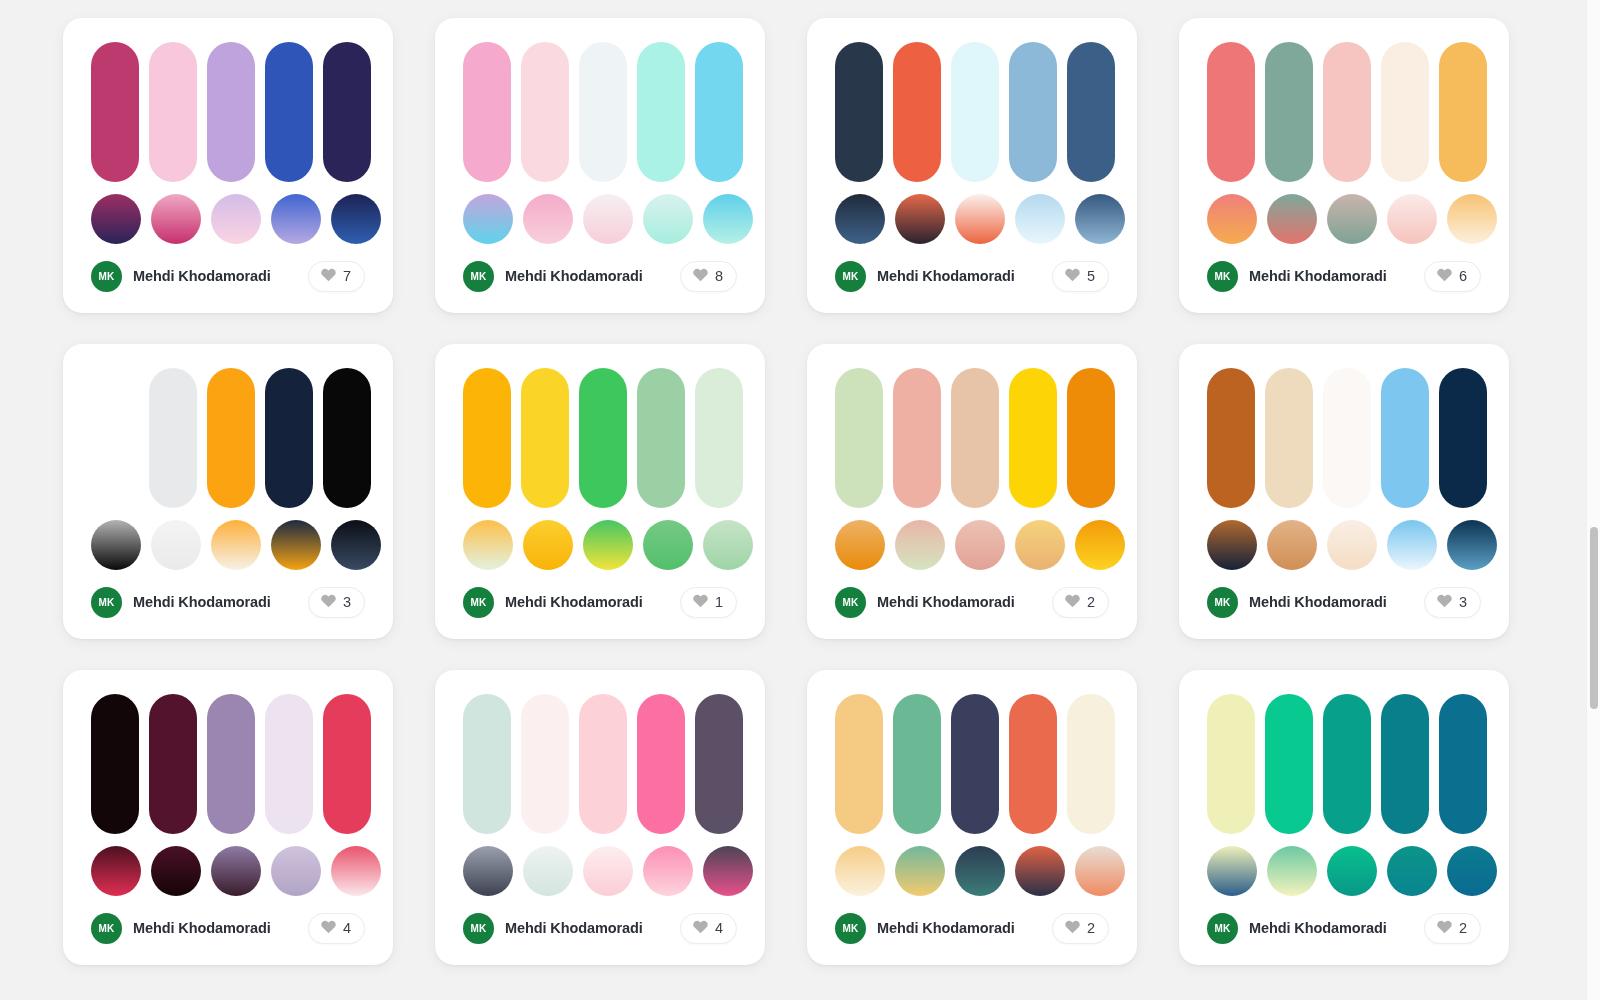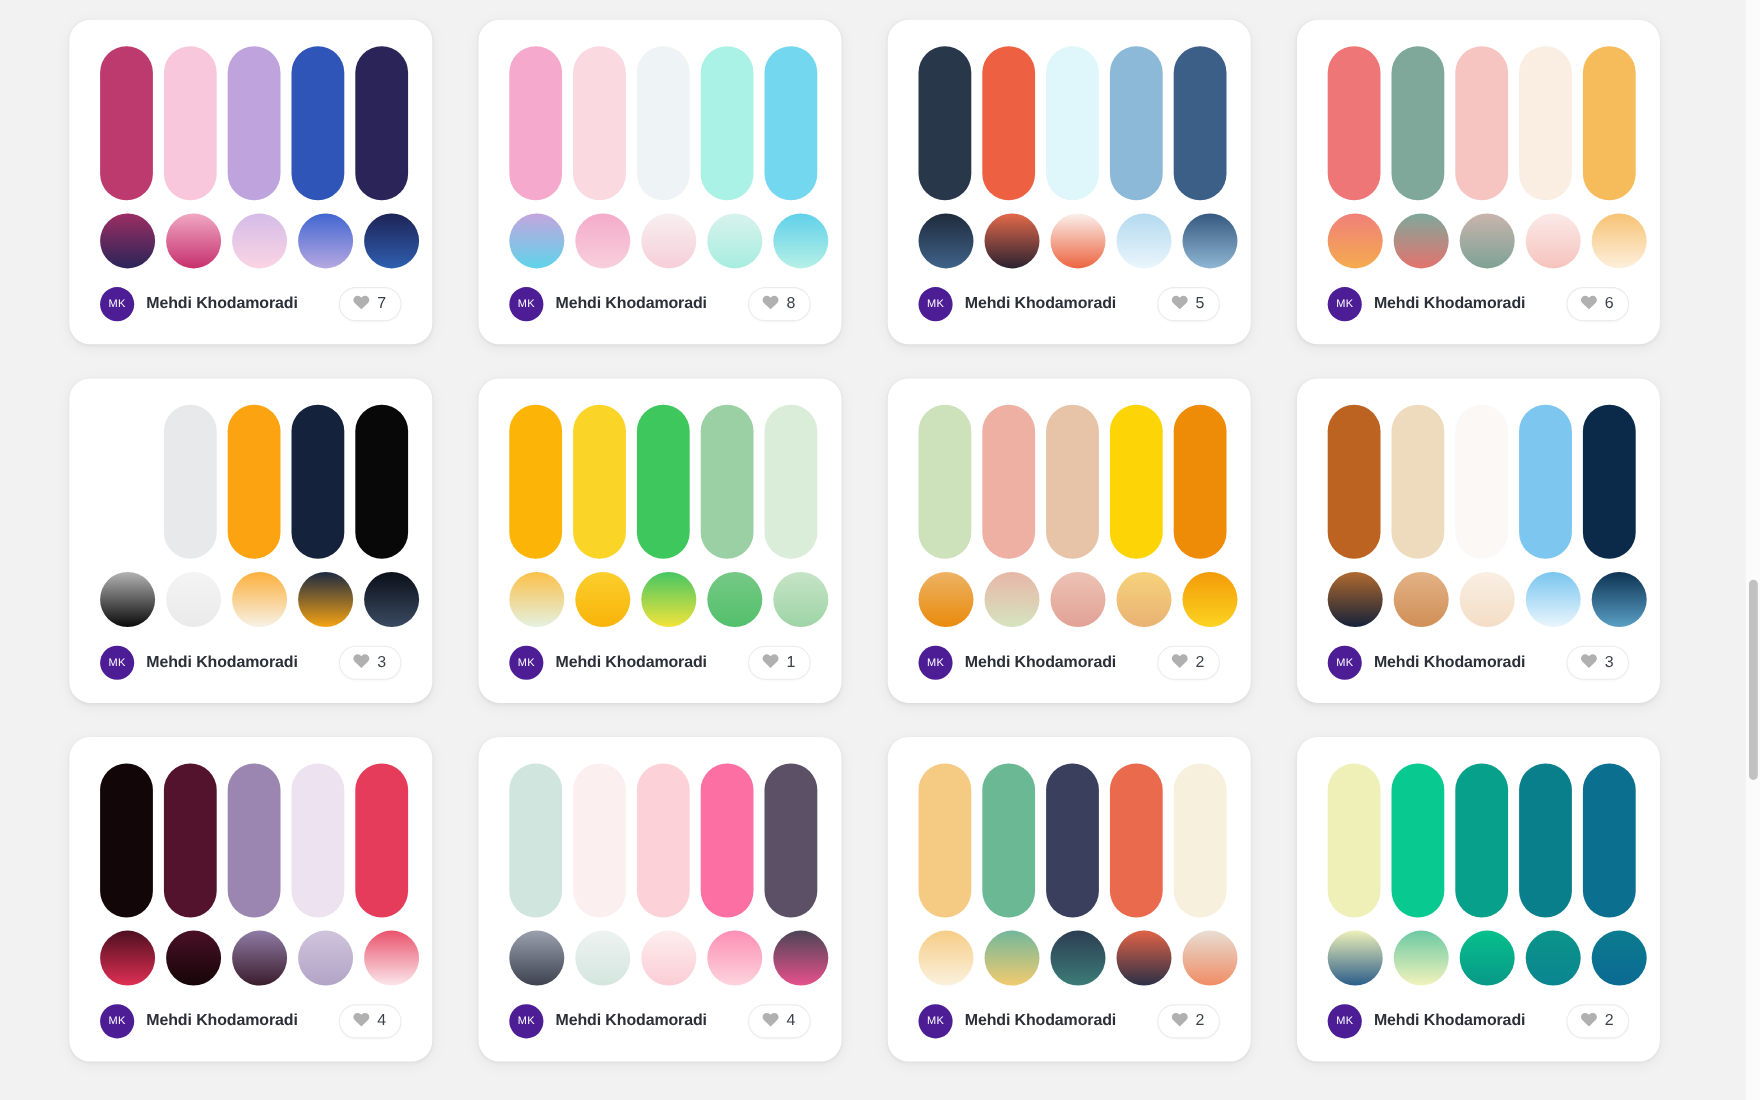--- a/index.html
+++ b/index.html
@@ -73,24 +73,24 @@
   .card-footer {
     margin-top: auto;
     margin-bottom: 20px;
     display: flex;
     align-items: center;
     height: 34px;
   }
   .avatar {
     width: 31px; height: 31px;
     border-radius: 50%;
-    background: #4c1d95;
+    background: #15803d;
     color: #ffffff;
     font-size: 10px;
-    font-weight: normal;
+    font-weight: bold;
     letter-spacing: 0.3px;
     display: flex;
     align-items: center;
     justify-content: center;
     flex: 0 0 31px;
   }
   .author-name {
     margin-left: 11px;
     font-size: 14.5px;
     font-weight: bold;

